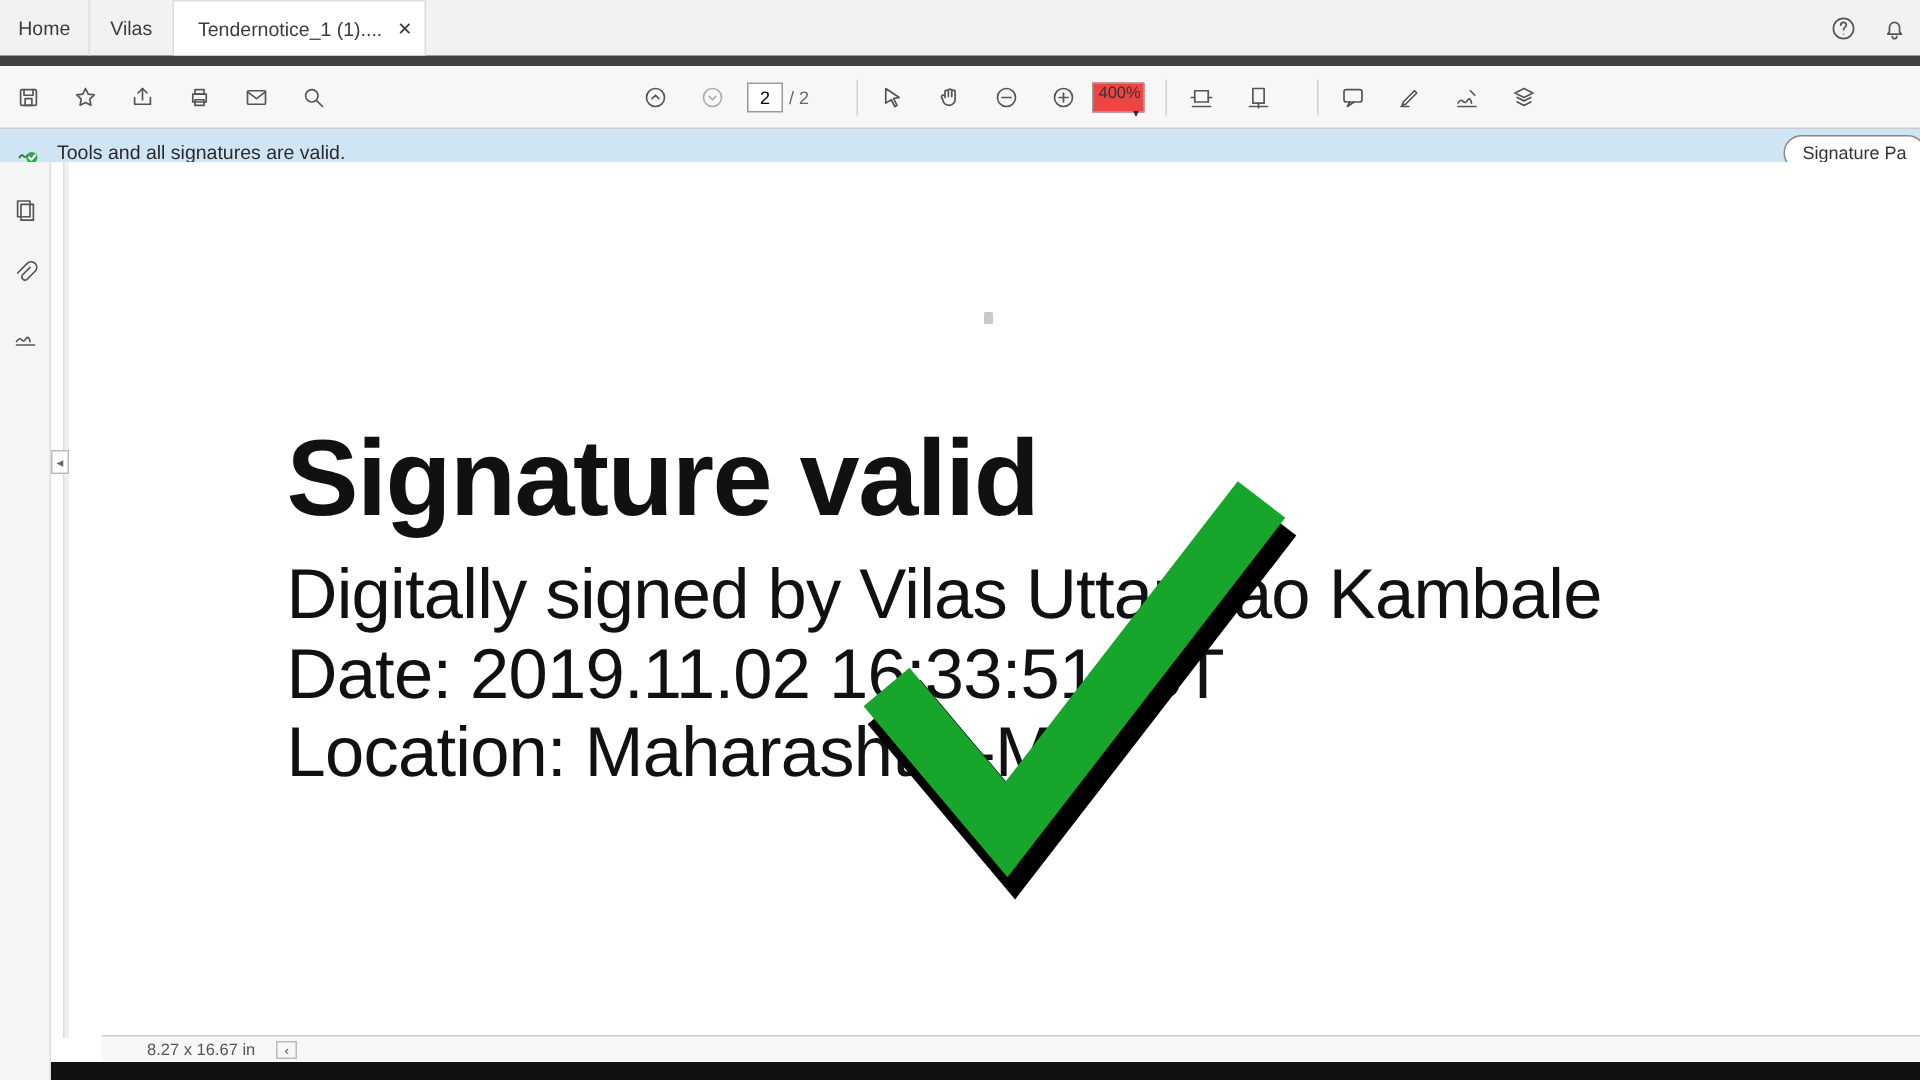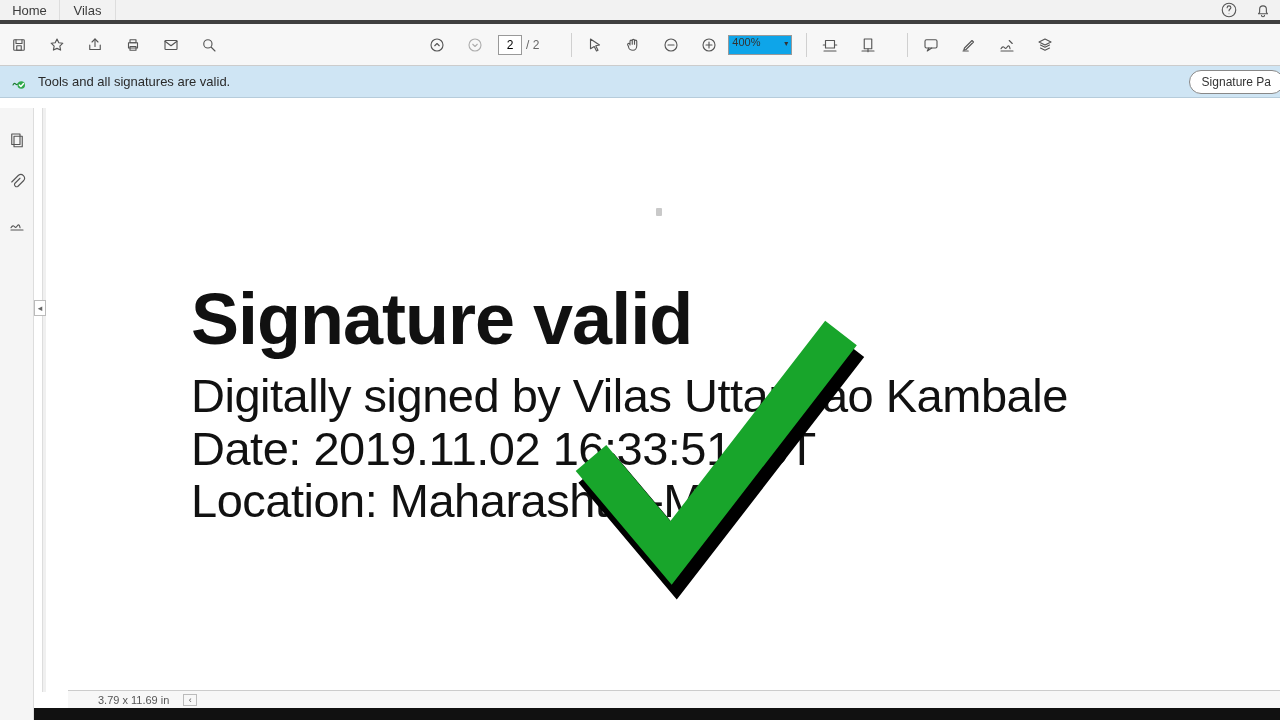--- a/index.html
+++ b/index.html
@@ -1,34 +1,34 @@
 <!DOCTYPE html>
 <html><head>
 <meta charset="utf-8">
 <style>
 html,body{margin:0;padding:0;width:1280px;height:720px;overflow:hidden;font-family:"Segoe UI",Tahoma,sans-serif;font-size:13px;color:#333;background:#fff}
 *{box-sizing:border-box}
 
 
-.tabstrip{height:24px;background:#f2f2f2;border-bottom:4px solid #404040;display:flex;align-items:stretch}
+.tabstrip{height:44px;background:#f2f2f2;border-bottom:7px solid #404040;display:flex;align-items:stretch}
 .tab{display:flex;align-items:center;padding:0 16px;border-right:1px solid #ddd;color:#3b3b3b;cursor:default}
 .tab.home{width:60px;justify-content:center}
 .tab.tools{width:56px;justify-content:center}
 .tab.doc{background:#fff;border-top:1px solid #ddd;border-right:1px solid #ddd;min-width:150px;padding:0 8px 0 16px;position:relative}
 .tab.doc .close{margin-left:10px;font-size:12px}
 .topright{margin-left:auto;display:flex;align-items:center}
 .topright .ic{width:34px;height:34px;display:flex;align-items:center;justify-content:center;color:#555}
 
 
 .toolbar{height:42px;border-bottom:1px solid #ccc;display:flex;align-items:center;background:#f7f7f7}
 .toolbar .ic{width:38px;height:42px;display:flex;align-items:center;justify-content:center;color:#555}
 .tgap{width:190px}
 .pagefield{width:24px;height:20px;border:1px solid #999;text-align:center;font-size:12px;margin:0 4px;background:#fff}
 .pgtot{font-size:12px;color:#666}
-.zoomsel{width:64px;height:20px;border:1px solid #999;font-size:11px;padding:0 3px;background:#0ea5e9;text-align:left}
+.zoomsel{width:35px;height:20px;border:1px solid #999;font-size:11px;padding:0 3px;background:#ef4444;text-align:left}
 .vbar{width:1px;height:24px;background:#d0d0d0;margin:0 4px}
 
 
 .sigbar{height:32px;background:#cfe5f4;border-bottom:1px solid #b6ccdb;display:flex;align-items:center;padding-left:8px}
 .sigbar .sbic{width:22px;height:22px;display:flex;align-items:center;justify-content:center;margin-right:8px}
 .sigbar .txt{font-size:13px;color:#2a2a2a}
 .sigbar .panelbtn{margin-left:auto;background:#fff;border:1px solid #888;border-radius:12px;height:24px;padding:0 12px;font-size:12px;display:flex;align-items:center;margin-right:-4px}
 
 
 .work{position:absolute;top:108px;left:0;right:0;bottom:0;display:flex}
@@ -57,20 +57,24 @@
 
 
 svg{width:18px;height:18px;stroke:#555;fill:none;stroke-width:1.5;stroke-linecap:round;stroke-linejoin:round}
 </style>
 </head>
 <body>
 
 <div class="tabstrip">
   <div class="tab home">Home</div>
   <div class="tab tools">Vilas</div>
+  <div class="tab doc">
+    <span>Tendernotice_1 (1)....</span>
+    <span class="close">✕</span>
+  </div>
   <div class="topright">
     <div class="ic">
       <svg viewBox="0 0 24 24">
           <circle cx="12" cy="12" r="9"></circle>
           <path d="M9.5 9a2.5 2.5 0 0 1 5 0c0 1.5-2.5 2-2.5 4"></path>
           <circle cx="12" cy="17" r="0.6" fill="#555" stroke="none"></circle>
         </svg>
     </div>
     <div class="ic">
       <svg viewBox="0 0 24 24">
@@ -251,19 +255,19 @@
         <div class="ln">Location: Maharashtra-MH</div>
       </div>
 
       <svg class="checkmark" viewBox="0 0 300 300">
         <path d="M30 160 L110 255 L280 35" stroke="#000" stroke-width="46" fill="none" stroke-linecap="butt" stroke-linejoin="miter"></path>
         <path d="M25 150 L105 245 L275 25" stroke="#18a52b" stroke-width="40" fill="none" stroke-linecap="butt" stroke-linejoin="miter"></path>
       </svg>
     </div>
 
     <div class="status">
-      <span>3.79 x 11.69 in</span>
+      <span>8.27 x 16.67 in</span>
       <div class="hscroll">‹</div>
     </div>
     <div class="bottomband"></div>
   </div>
 </div>
 <div class="collapser">◂</div>
 
 </body></html>

